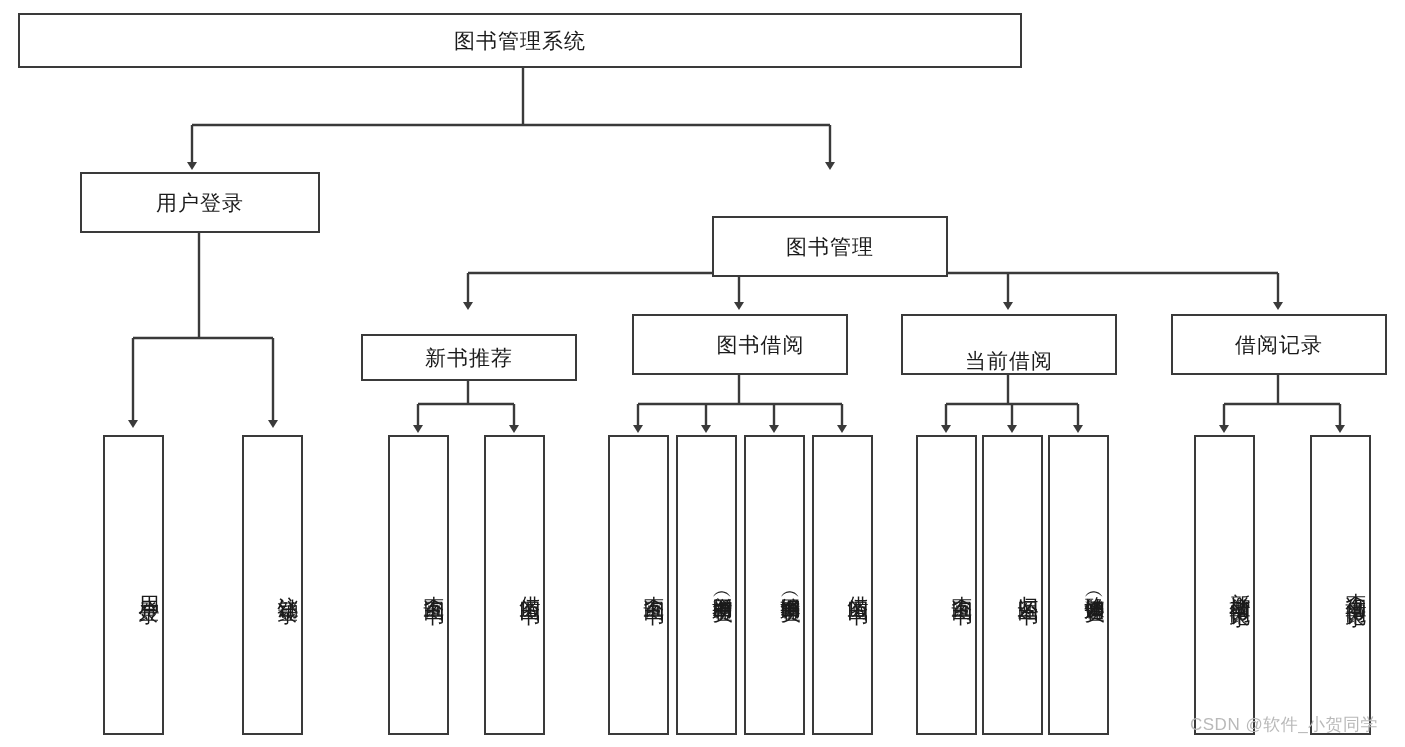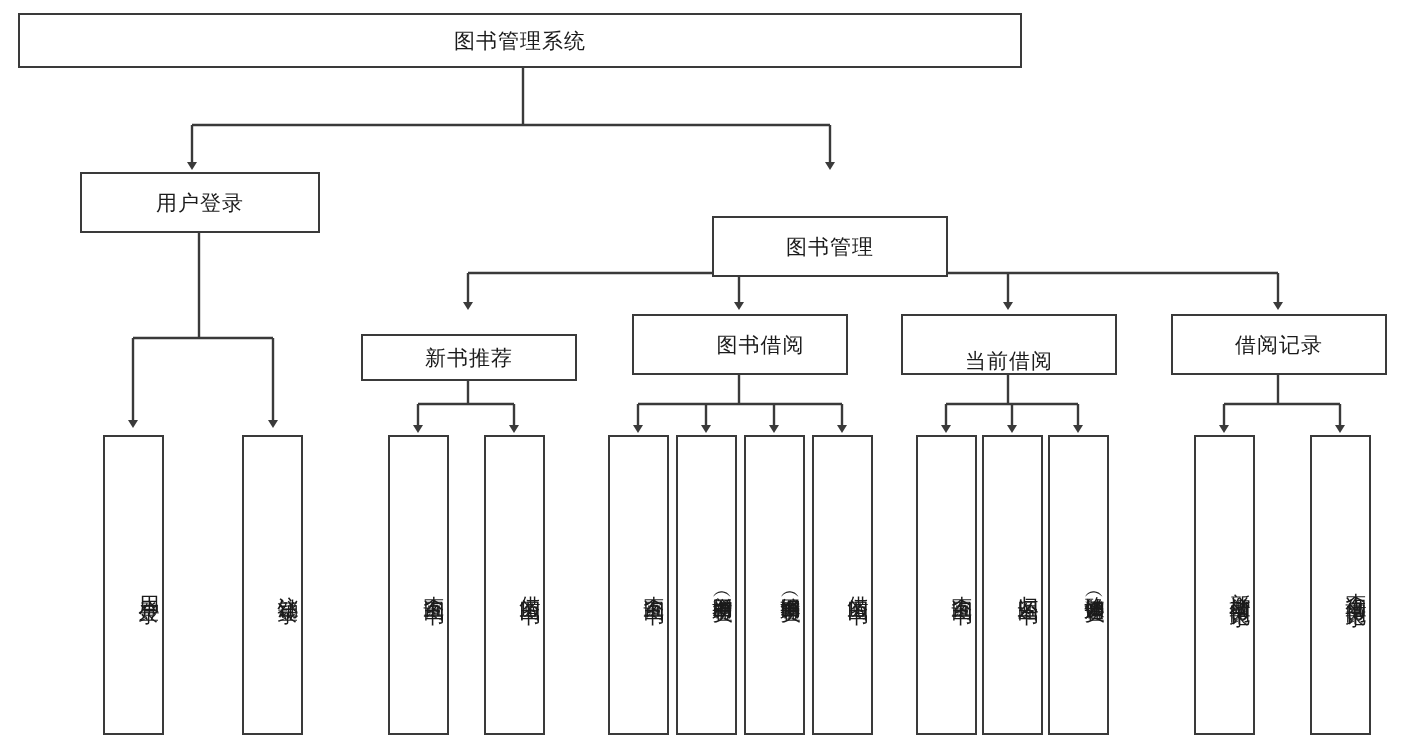--- a/index.html
+++ b/index.html
@@ -189,14 +189,15 @@
     <span>确认归还（管理员）</span>
   </div>
 
   <div class="node node-v" style="left:1194px; top:435px; width:61px; height:300px;">
     <span>新增借阅记录</span>
   </div>
   <div class="node node-v" style="left:1310px; top:435px; width:61px; height:300px;">
     <span>查询借阅记录</span>
   </div>
 
+  <div class="watermark">CSDN @软件_小贺同学</div>
 
 </div>
 
 </body></html>

